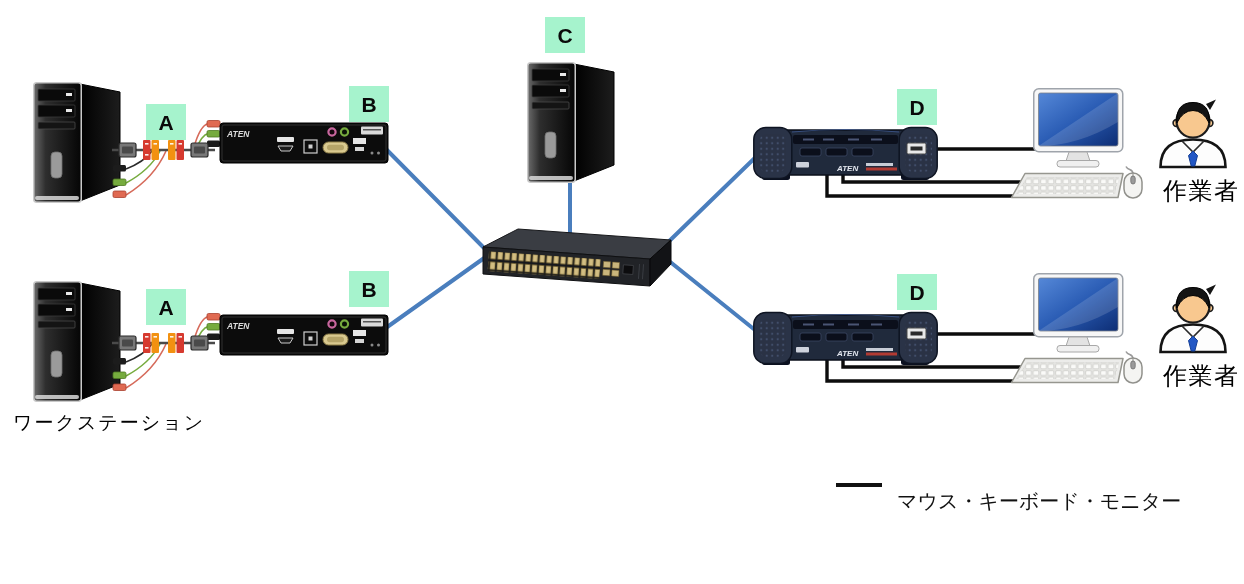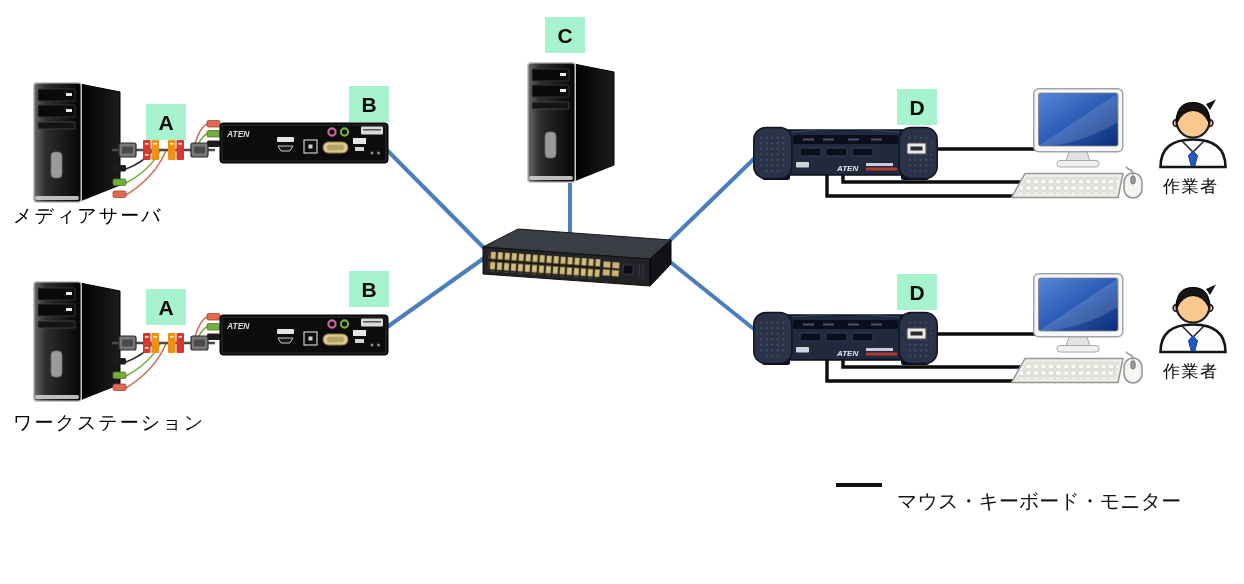--- a/index.html
+++ b/index.html
@@ -8,21 +8,21 @@
   .stage { position:relative; width:1244px; height:584px; background:#fff; overflow:hidden; }
   .stage > svg { position:absolute; left:0; top:0; }
   .tag {
     position:absolute; width:40px; height:36px; background:#a6f3cd;
     color:#0a0a0a; font-weight:bold; font-size:21px;
     display:flex; align-items:center; justify-content:center; line-height:1;
   }
   .node-label {
     position:absolute; font-size:19px; color:#000; white-space:nowrap; letter-spacing:2px;
   }
-  .worker-label { letter-spacing:1.5px; font-size:17px; }
+  .worker-label { letter-spacing:1.5px; font-size:24px; }
   .legend { position:absolute; left:836px; top:472px; }
   .legend-row { display:flex; align-items:center; height:26px; margin-bottom:13px; }
   .swatch { width:46px; margin-right:15px; flex:none; }
   .swatch.kvm { height:3.5px; background:#111111; }
   .swatch.net { height:4px; background:#4a7ebd; }
   .legend-label { font-size:20px; color:#111; white-space:nowrap;margin-top:33px; }
 </style>
 </head>
 <body>
 
@@ -235,21 +235,20 @@
   </svg>
 
   <div class="tag" style="left:146px; top:104px;">A</div>
   <div class="tag" style="left:349px; top:86px;">B</div>
   <div class="tag" style="left:545px; top:17px;">C</div>
   <div class="tag" style="left:897px; top:89px;">D</div>
   <div class="tag" style="left:146px; top:289px;">A</div>
   <div class="tag" style="left:349px; top:271px;">B</div>
   <div class="tag" style="left:897px; top:274px;">D</div>
 
-  <div class="node-label" style="left:13px; top:203px;">メディアサーバ</div>
   <div class="node-label" style="left:13px; top:410px;font-family:Liberation Serif, serif;">ワークステーション</div>
   <div class="node-label worker-label" style="left:1163px; top:175px;">作業者</div>
   <div class="node-label worker-label" style="left:1163px; top:360px;">作業者</div>
 
   <div class="legend">
     <div class="legend-row">
       <span class="swatch kvm"></span>
       <span class="legend-label">マウス・キーボード・モニター</span>
     </div>
   </div>

